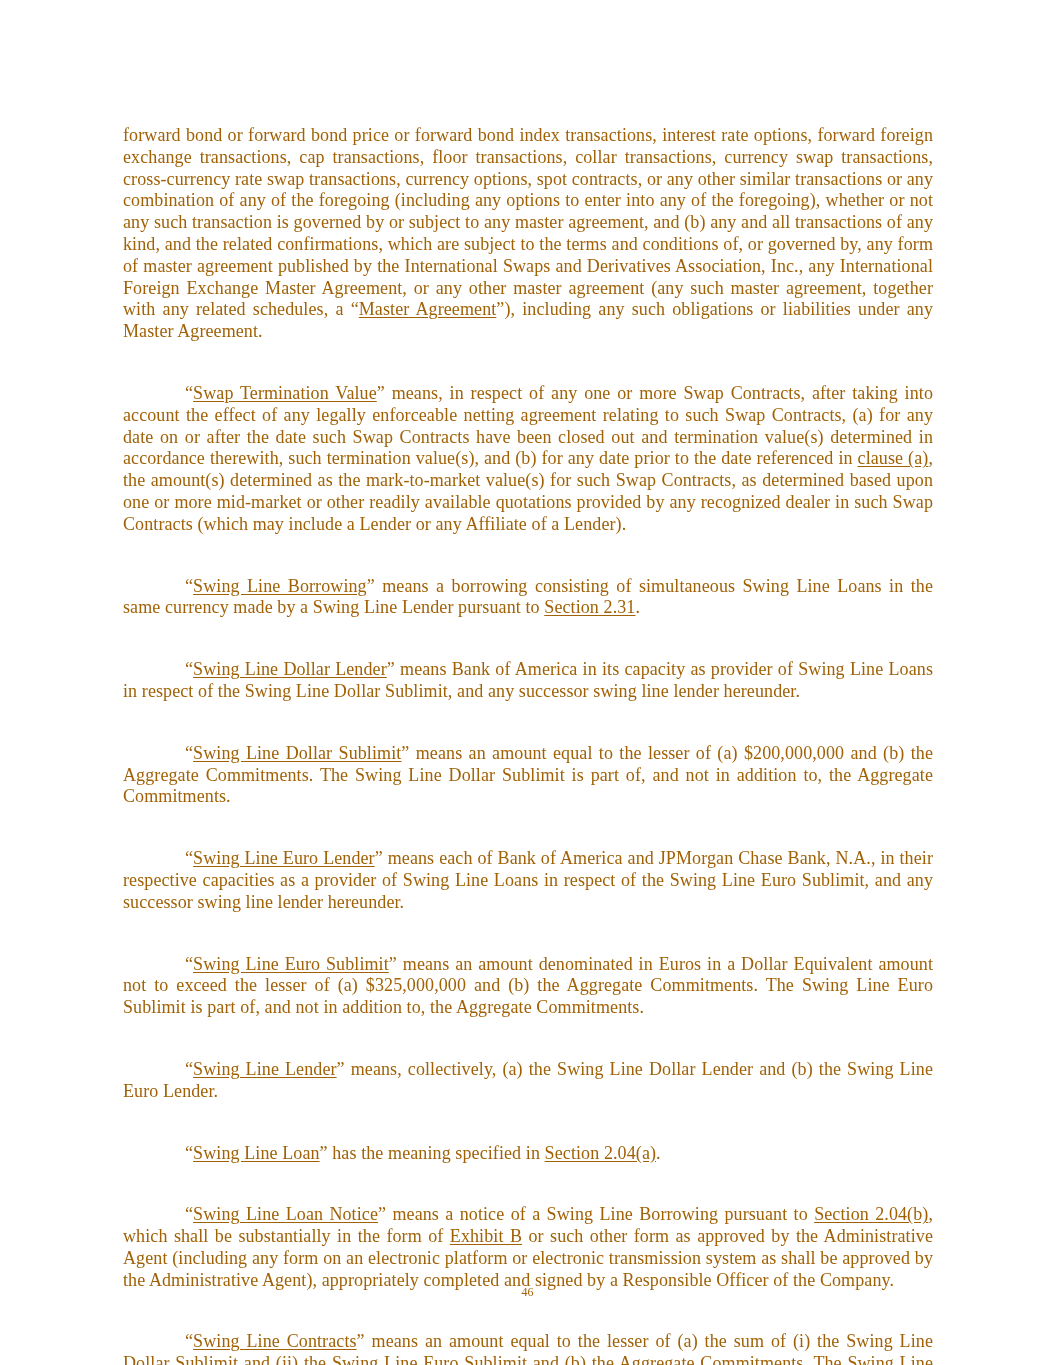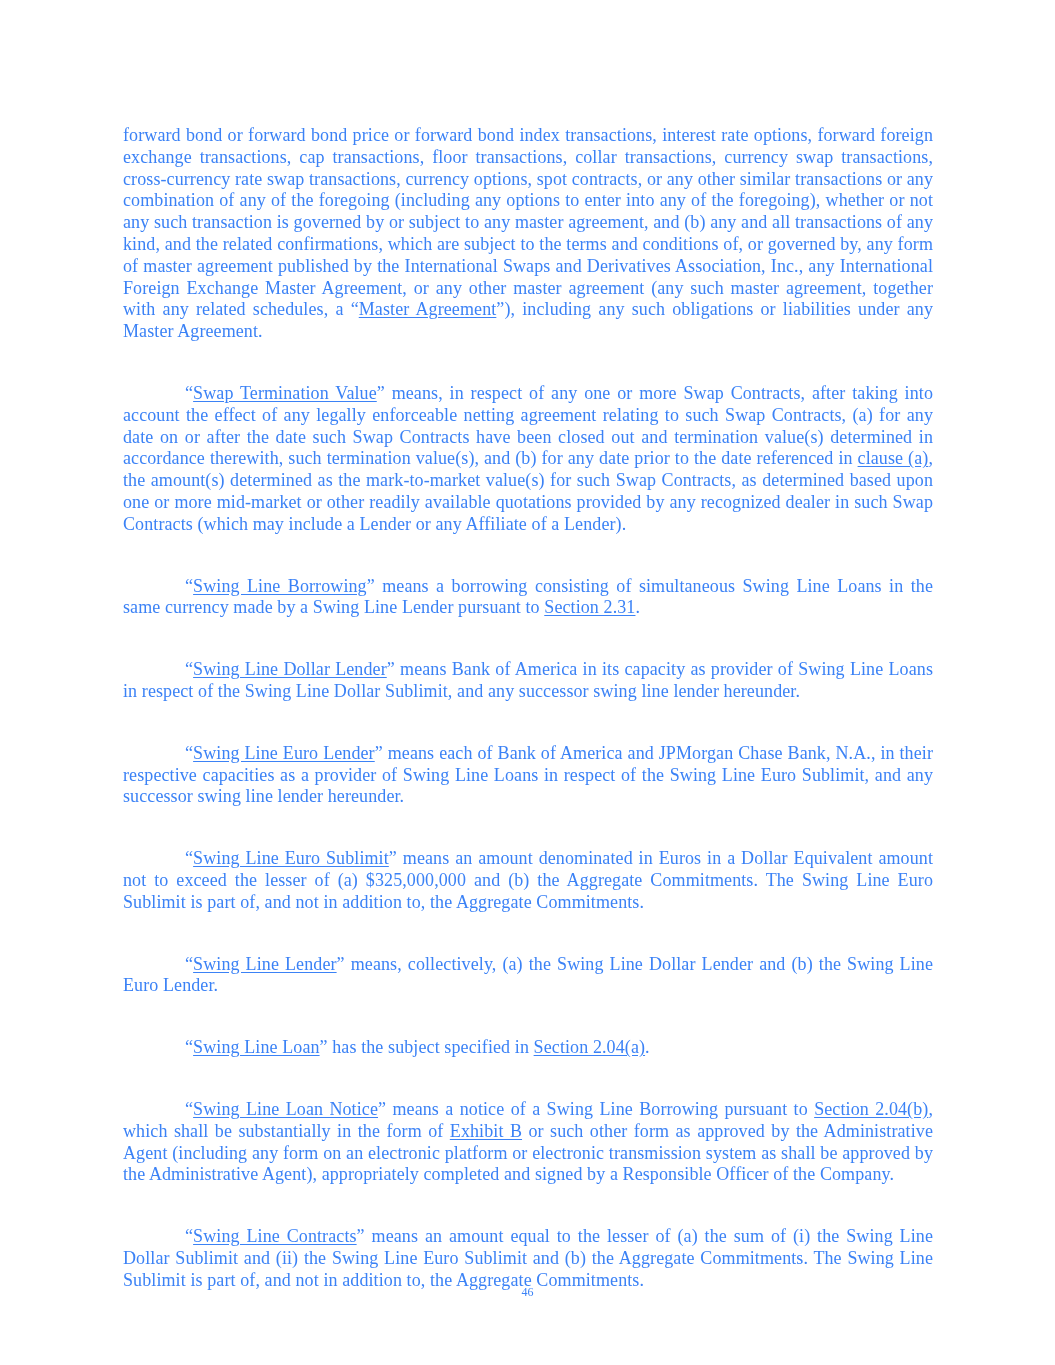--- a/index.html
+++ b/index.html
@@ -5,21 +5,21 @@
   html, body {
     margin: 0;
     padding: 0;
     background: #ffffff;
   }
   .page {
     position: relative;
     width: 1055px;
     height: 1365px;
     background: #ffffff;
-    color: #3b82f6;
+    color: #a16207;
     font-family: "Liberation Serif", "DejaVu Serif", serif;
     overflow: hidden;
   }
   .content {
     position: absolute;
     left: 123px;
     top: 125px;
     width: 810px;
   }
   p.para {
@@ -49,21 +49,22 @@
 </style>
 </head>
 <body>
 
 <div class="page">
   <div class="content">
       <p class="para"><span>forward bond or forward bond price or forward bond index transactions, interest rate options, forward foreign exchange transactions, cap transactions, floor transactions, collar transactions, currency swap transactions, cross-currency rate swap transactions, currency options, spot contracts, or any other similar transactions or any combination of any of the foregoing (including any options to enter into any of the foregoing), whether or not any such transaction is governed by or subject to any master agreement, and (b) any and all transactions of any kind, and the related confirmations, which are subject to the terms and conditions of, or governed by, any form of master agreement published by the International Swaps and Derivatives Association, Inc., any International Foreign Exchange Master Agreement, or any other master agreement (any such master agreement, together with any related schedules, a “</span><span class="defined-term">Master Agreement</span><span>”), including any such obligations or liabilities under any Master Agreement.</span></p>
       <p class="para indent"><span>“</span><span class="defined-term">Swap Termination Value</span><span>” means, in respect of any one or more Swap Contracts, after taking into account the effect of any legally enforceable netting agreement relating to such Swap Contracts, (a) for any date on or after the date such Swap Contracts have been closed out and termination value(s) determined in accordance therewith, such termination value(s), and (b) for any date prior to the date referenced in </span><span class="defined-term">clause (a)</span><span>, the amount(s) determined as the mark-to-market value(s) for such Swap Contracts, as determined based upon one or more mid-market or other readily available quotations provided by any recognized dealer in such Swap Contracts (which may include a Lender or any Affiliate of a Lender).</span></p>
       <p class="para indent"><span>“</span><span class="defined-term">Swing Line Borrowing</span><span>” means a borrowing consisting of simultaneous Swing Line Loans in the same currency made by a Swing Line Lender pursuant to </span><span class="defined-term">Section 2.31</span><span>.</span></p>
       <p class="para indent"><span>“</span><span class="defined-term">Swing Line Dollar Lender</span><span>” means Bank of America in its capacity as provider of Swing Line Loans in respect of the Swing Line Dollar Sublimit, and any successor swing line lender hereunder.</span></p>
+      <p class="para indent"><span>“</span><span class="defined-term">Swing Line Dollar Sublimit</span><span>” means an amount equal to the lesser of (a) $200,000,000 and (b) the Aggregate Commitments. The Swing Line Dollar Sublimit is part of, and not in addition to, the Aggregate Commitments.</span></p>
       <p class="para indent"><span>“</span><span class="defined-term">Swing Line Euro Lender</span><span>” means each of Bank of America and JPMorgan Chase Bank, N.A., in their respective capacities as a provider of Swing Line Loans in respect of the Swing Line Euro Sublimit, and any successor swing line lender hereunder.</span></p>
       <p class="para indent"><span>“</span><span class="defined-term">Swing Line Euro Sublimit</span><span>” means an amount denominated in Euros in a Dollar Equivalent amount not to exceed the lesser of (a) $325,000,000 and (b) the Aggregate Commitments. The Swing Line Euro Sublimit is part of, and not in addition to, the Aggregate Commitments.</span></p>
       <p class="para indent"><span>“</span><span class="defined-term">Swing Line Lender</span><span>” means, collectively, (a) the Swing Line Dollar Lender and (b) the Swing Line Euro Lender.</span></p>
-      <p class="para indent"><span>“</span><span class="defined-term">Swing Line Loan</span><span>” has the subject specified in </span><span class="defined-term">Section 2.04(a)</span><span>.</span></p>
+      <p class="para indent"><span>“</span><span class="defined-term">Swing Line Loan</span><span>” has the meaning specified in </span><span class="defined-term">Section 2.04(a)</span><span>.</span></p>
       <p class="para indent"><span>“</span><span class="defined-term">Swing Line Loan Notice</span><span>” means a notice of a Swing Line Borrowing pursuant to </span><span class="defined-term">Section 2.04(b)</span><span>, which shall be substantially in the form of </span><span class="defined-term">Exhibit B</span><span> or such other form as approved by the Administrative Agent (including any form on an electronic platform or electronic transmission system as shall be approved by the Administrative Agent), appropriately completed and signed by a Responsible Officer of the Company.</span></p>
       <p class="para indent"><span>“</span><span class="defined-term">Swing Line Contracts</span><span>” means an amount equal to the lesser of (a) the sum of (i) the Swing Line Dollar Sublimit and (ii) the Swing Line Euro Sublimit and (b) the Aggregate Commitments. The Swing Line Sublimit is part of, and not in addition to, the Aggregate Commitments.</span></p>
     </div>
   <div class="page-number">46</div>
 </div>
 
 </body></html>

